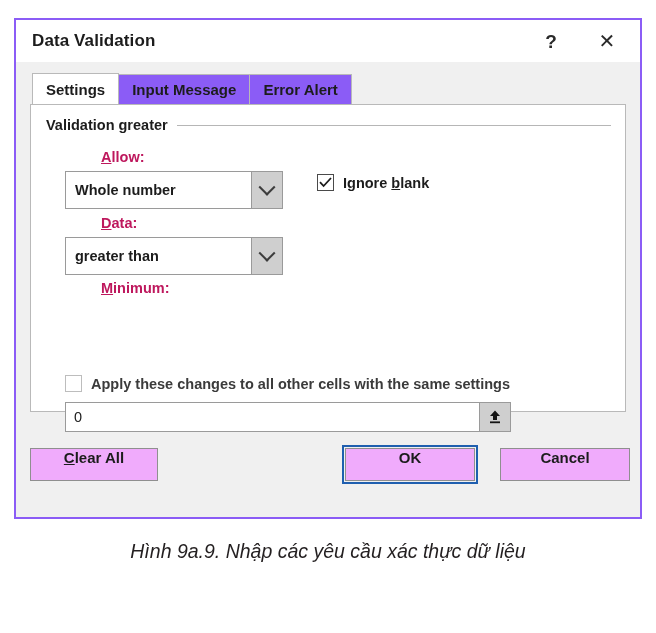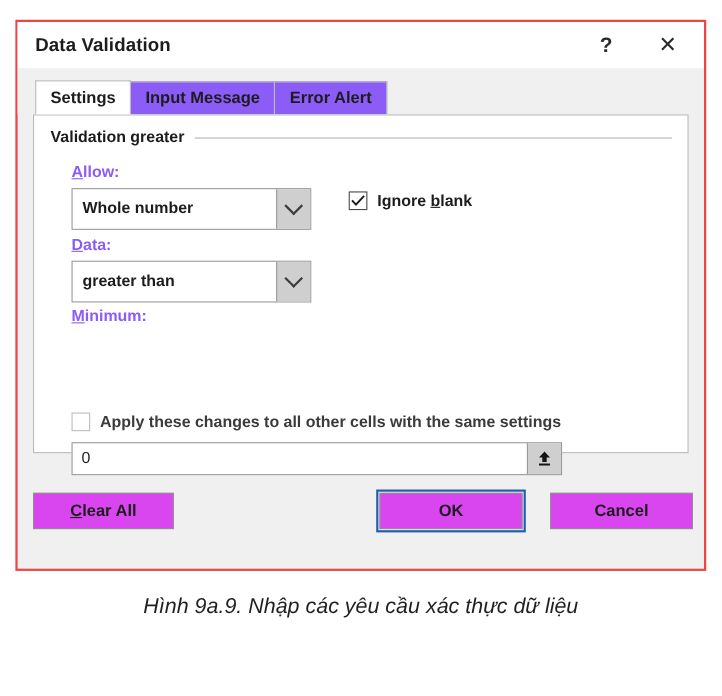--- a/index.html
+++ b/index.html
@@ -17,21 +17,21 @@
   }
 
   
   #dialog {
     position: absolute;
     left: 14px;
     top: 18px;
     width: 628px;
     height: 501px;
     background: #f0f0f0;
-    border: 2px solid #ef4444;
+    border: 2px solid #8b5cf6;
     box-sizing: border-box;
     display: flex;
     flex-direction: column;
   }
 
   
   #titlebar {
     height: 42px;
     background: #ffffff;
     display: flex;
@@ -135,21 +135,22 @@
     flex: 1;
     height: 1px;
     background: #b6b6b6;
     margin-left: 9px;
   }
 
   .field-label {
     position: absolute;
     font-size: 14.5px;
     font-weight: bold;
-    color: #8b5cf6;
+    color: #be185d;
+    margin-left: 36px;
   }
   .field-label u { text-decoration: underline; }
 
   
   .combo {
     position: absolute;
     height: 38px;
     background: #ffffff;
     border: 1px solid #9a9a9a;
     box-sizing: border-box;
@@ -247,29 +248,28 @@
   
   #footer {
     flex: 1;
     display: flex;
     align-items: center;
     padding: 0 14px;
     position: relative;
   }
   .dlg-btn {
     height: 33px;
-    background: #d946ef;
+    background: #f0abfc;
     border: 1px solid #8f8f8f;
     box-sizing: border-box;
     font-family: "Liberation Sans", sans-serif;
     font-size: 15px;
     font-weight: bold;
     color: #1c1c1c;
     display: flex;
-    align-items: center;
     justify-content: center;
     cursor: default;
     padding: 0;
   }
   .dlg-btn u { text-decoration: underline; }
   #clear-all-button { width: 128px; }
   #ok-button-wrap {
     position: absolute;
     right: 162px;
     border: 2px solid #1f5faf;

